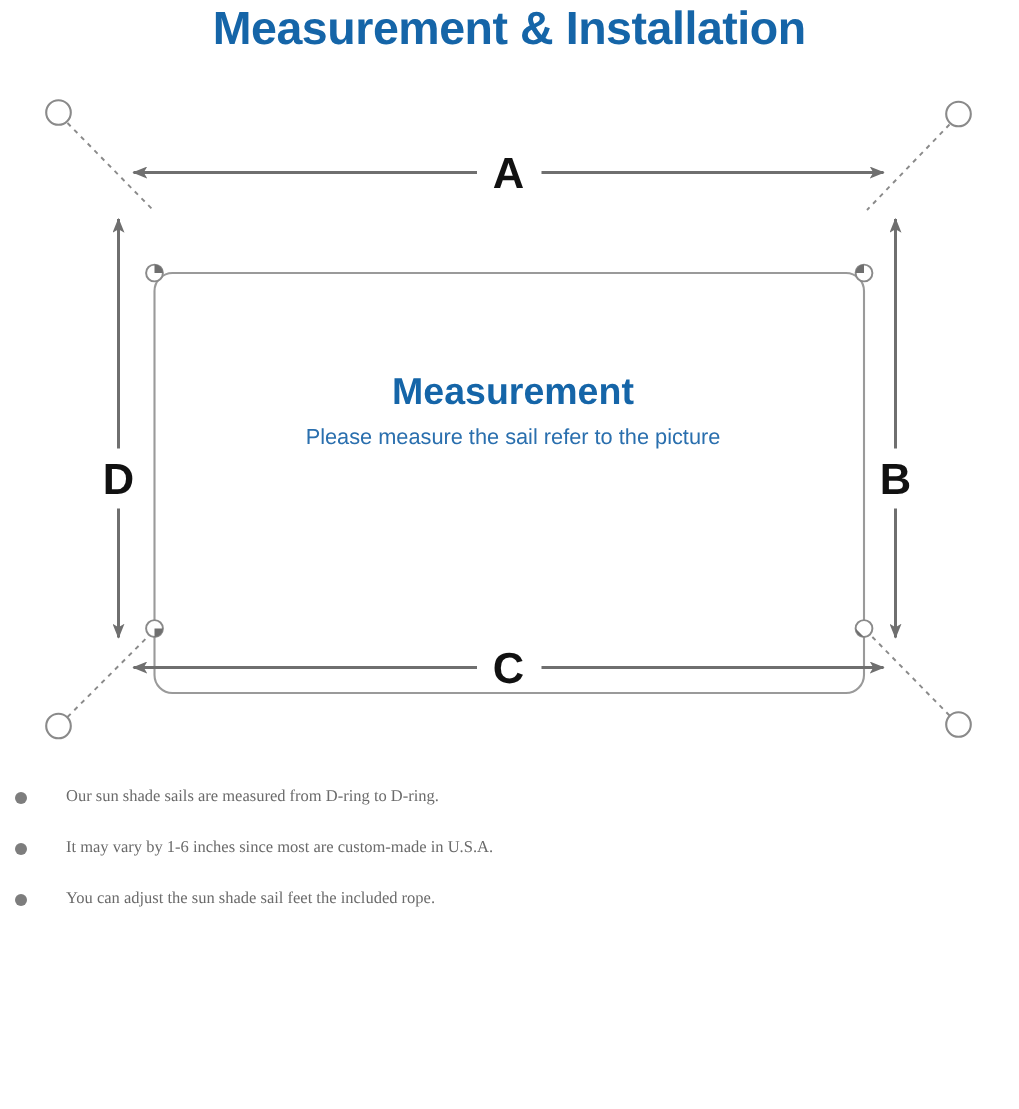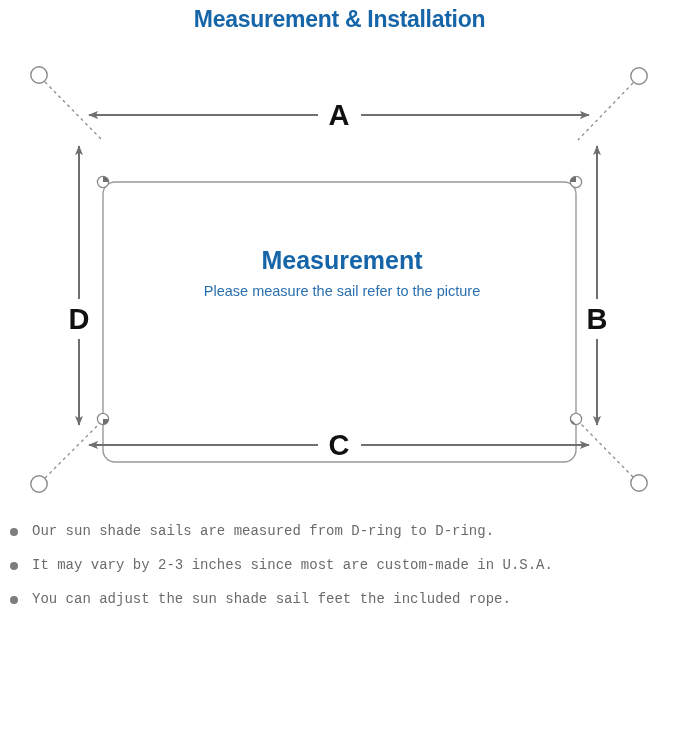--- a/index.html
+++ b/index.html
@@ -16,21 +16,21 @@
     color: #6e6e6e;
   }
   #page-title {
     position: absolute;
     left: 0;
     top: 0;
     width: 679px;
     text-align: center;
     font-family: "Liberation Sans", sans-serif;
     font-weight: bold;
-    font-size: 23px;
+    font-size: 31px;
     letter-spacing: -0.3px;
     color: #1565a8;
     line-height: 38px;
   }
   #diagram {
     position: absolute;
     left: 0;
     top: 42px;
     width: 679px;
     height: 475px;
@@ -59,24 +59,24 @@
     position: absolute;
     left: 0;
     top: 521px;
     width: 679px;
     padding: 0;
     margin: 0;
     list-style: none;
   }
   #notes li {
     position: relative;
-    padding-left: 32px;
+    padding-left: 44px;
     margin: 0 12px 14px 0;
-    font-family: Liberation Mono, monospace;
-    font-size: 14px;
+    font-family: Liberation Serif, serif;
+    font-size: 11px;
     line-height: 20px;
     color: #6b6b6b;
   }
   #notes li .bullet {
     position: absolute;
     left: 10px;
     top: 7px;
     width: 8px;
     height: 8px;
     border-radius: 50%;
@@ -149,19 +149,19 @@
   </svg>
 </div>
 
 <ul id="notes">
   <li>
     <span class="bullet"></span>
     <span>Our sun shade sails are measured from D-ring to D-ring.</span>
   </li>
   <li>
     <span class="bullet"></span>
-    <span>It may vary by 2-3 inches since most are custom-made in U.S.A.</span>
+    <span>It may vary by 1-6 inches since most are custom-made in U.S.A.</span>
   </li>
   <li>
     <span class="bullet"></span>
     <span>You can adjust the sun shade sail feet the included rope.</span>
   </li>
 </ul>
 
 </body></html>

